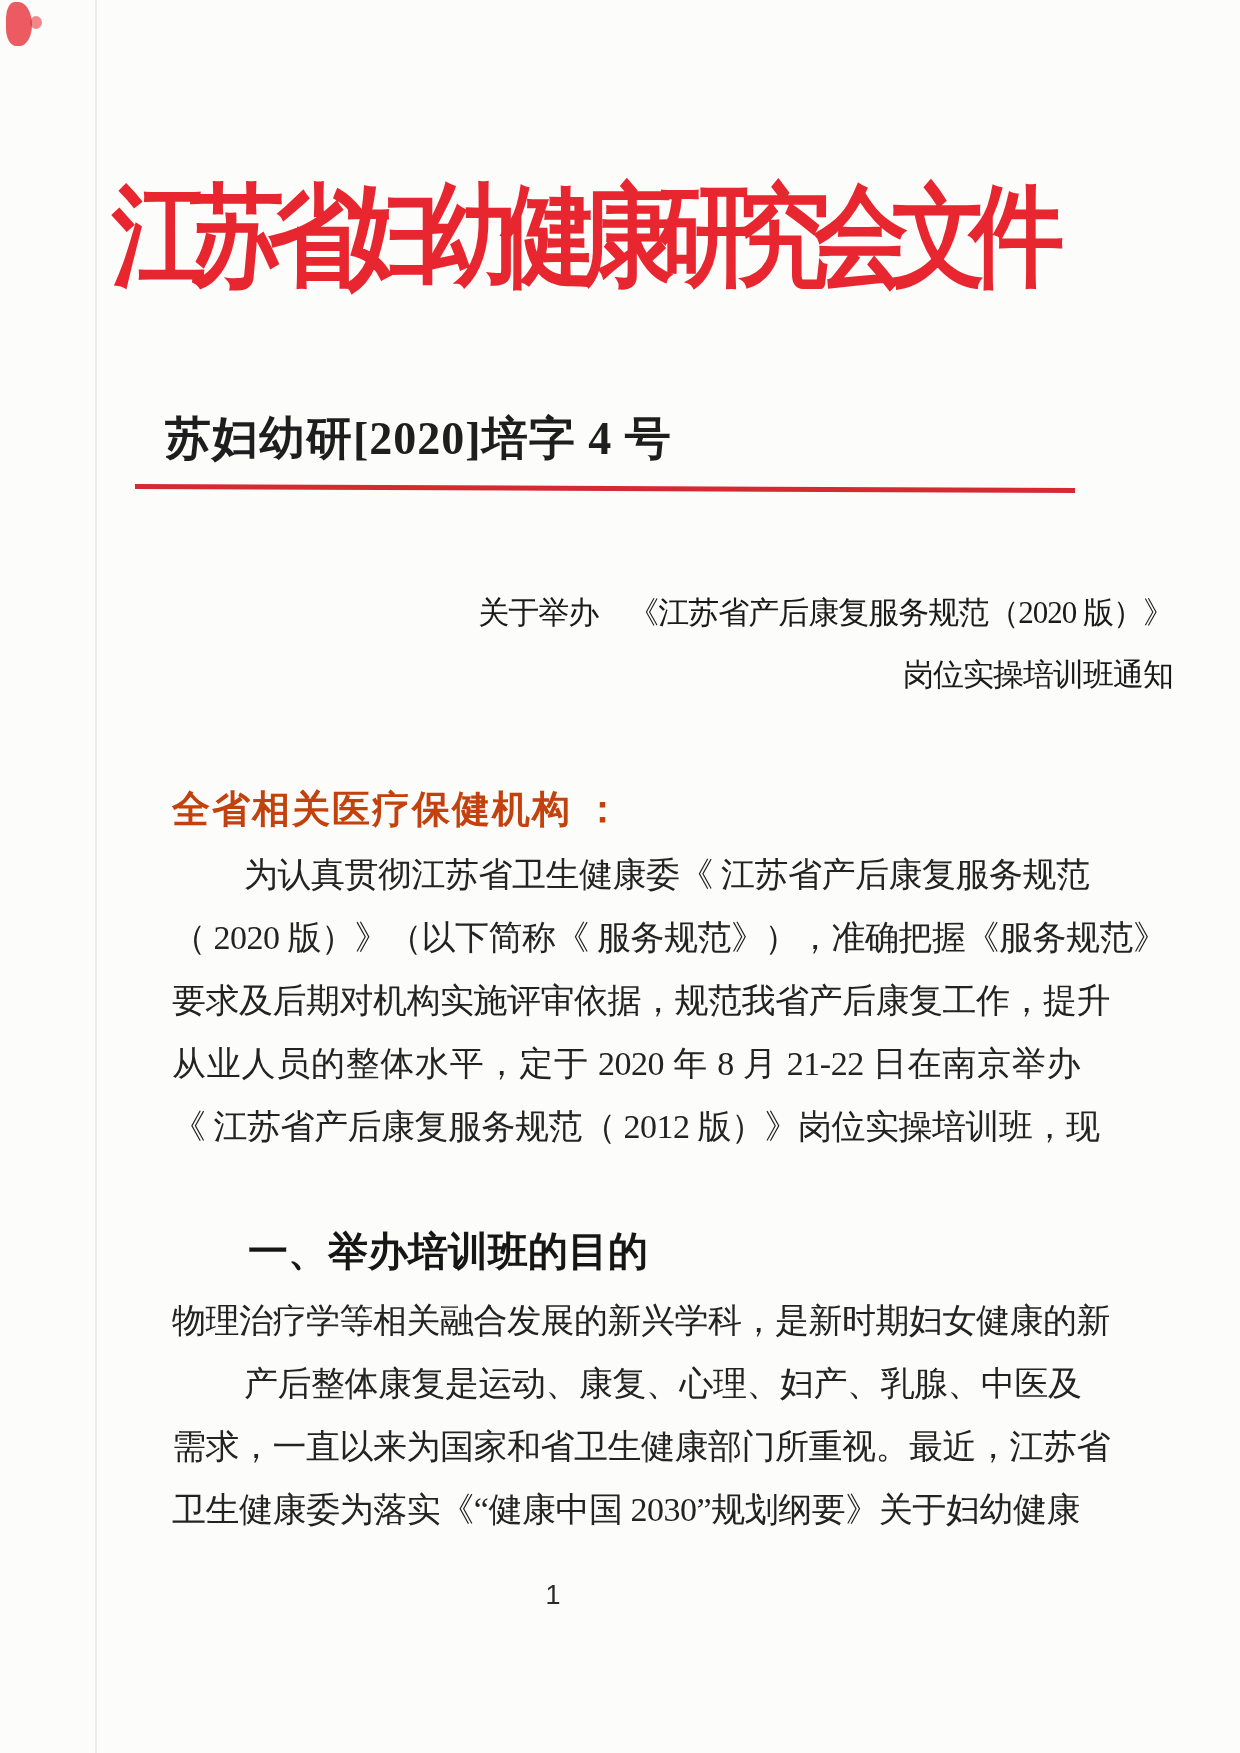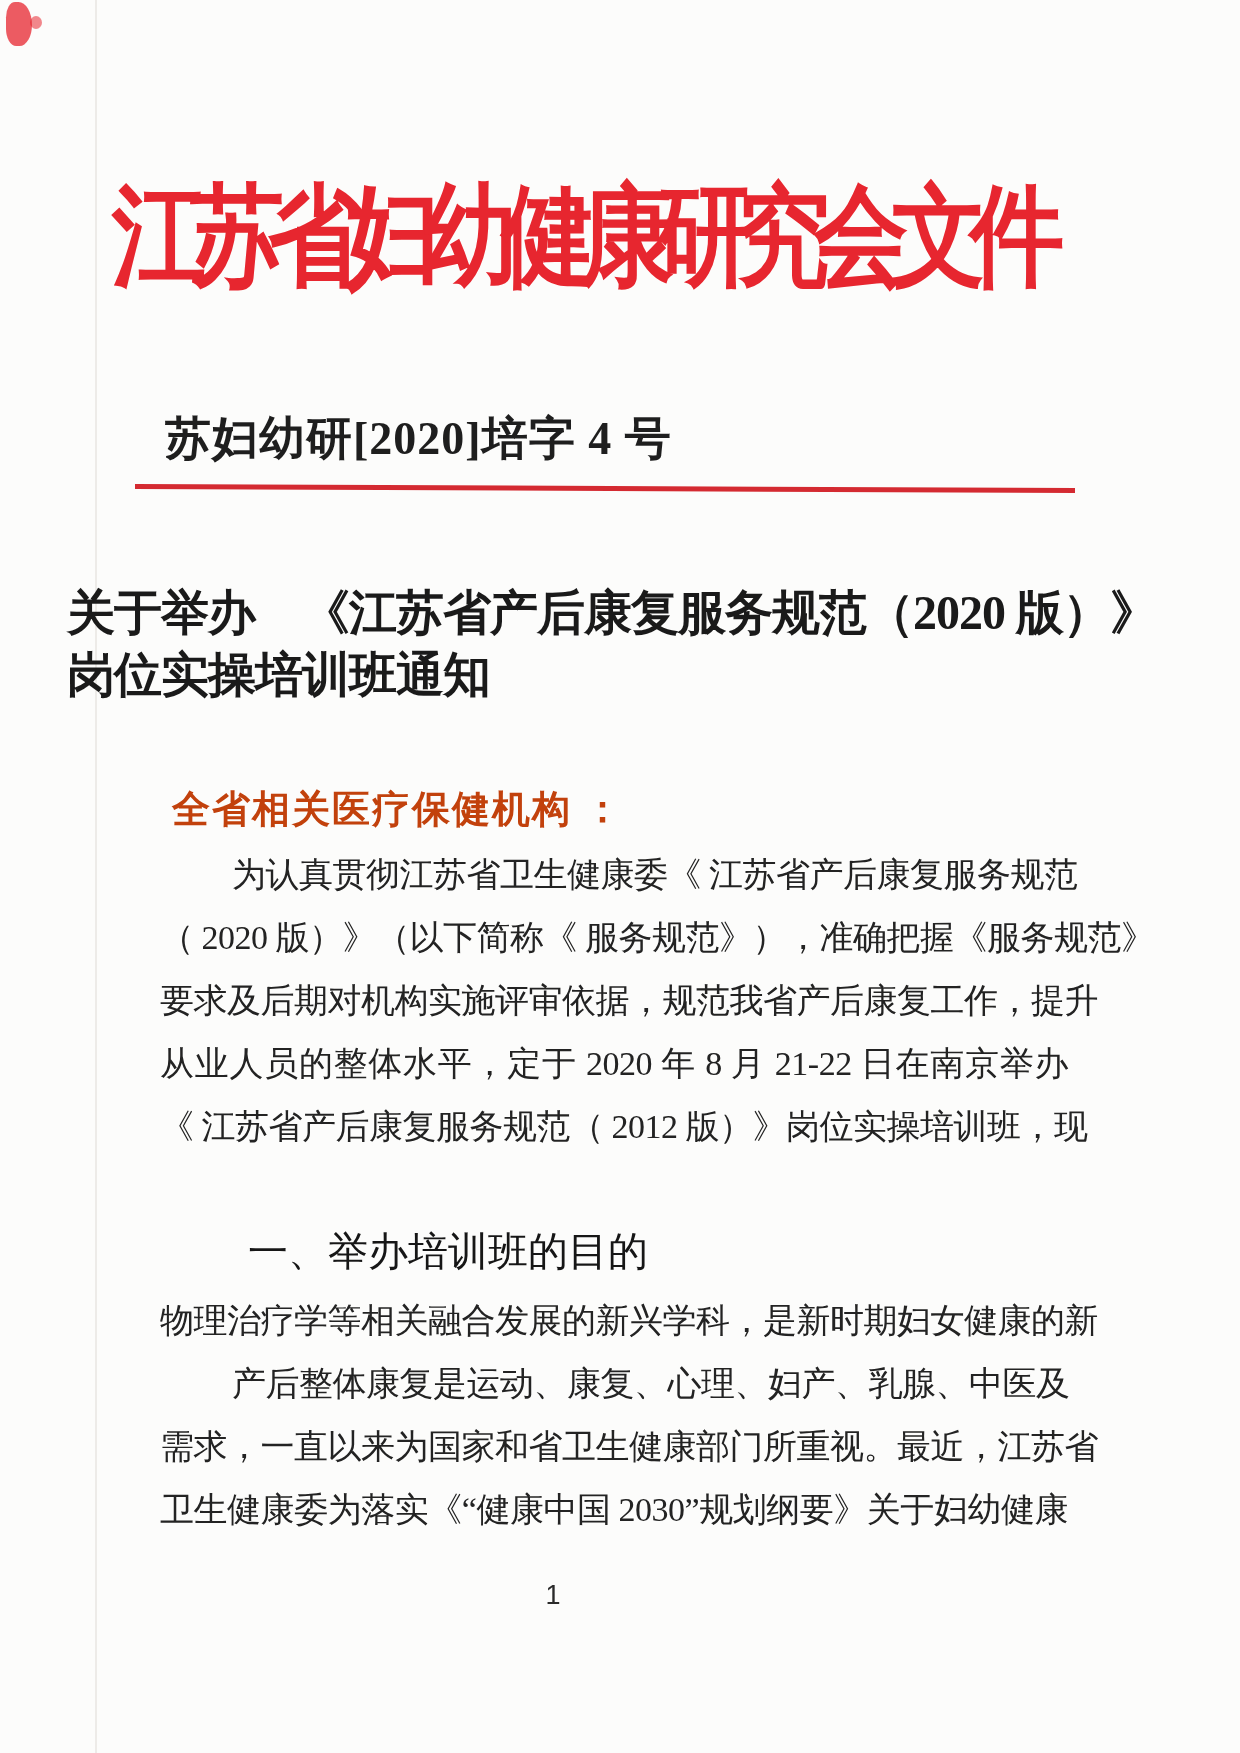--- a/index.html
+++ b/index.html
@@ -79,40 +79,40 @@
     width: 940px;
     height: 5px;
     background: #d42a31;
     transform: rotate(0.25deg);
   }
   .doc-title {
     position: absolute;
     top: 582px;
     left: 67px;
     width: 1106px;
-    text-align: left;
-    font-size: 48px;
-    font-weight: bold;
+    text-align: right;
+    font-size: 31px;
+    font-weight: normal;
     letter-spacing: -1px;
     line-height: 62px;
     color: #1a1a1a;
   }
   .salutation {
     position: absolute;
     top: 784px;
     left: 172px;
     width: 908px;
     font-size: 38px;
     font-weight: bold;
     letter-spacing: 2px;
     color: #c2410c;
   }
   .para {
     position: absolute;
-    left: 160px;
+    left: 172px;
     width: 908px;
     font-size: 34px;
     letter-spacing: -0.5px;
     line-height: 63px;
     color: #232323;
   }
   .para-1 { top: 843px; }
   .para-2 { top: 1289px; }
   .body-line {
     text-align: justify;
@@ -122,21 +122,21 @@
   .body-line.indent { padding-left: 72px; }
   .body-line.last-line {
     text-align-last: left;
     letter-spacing: 1px;
   }
   .section-heading {
     position: absolute;
     top: 1224px;
     left: 248px;
     font-size: 40px;
-    font-weight: normal;
+    font-weight: bold;
     letter-spacing: 0px;
     font-family: "Liberation Sans", "DejaVu Sans", sans-serif;
     color: #161616;
   }
   .page-number {
     position: absolute;
     top: 1580px;
     left: 0;
     width: 1106px;
     text-align: center;

